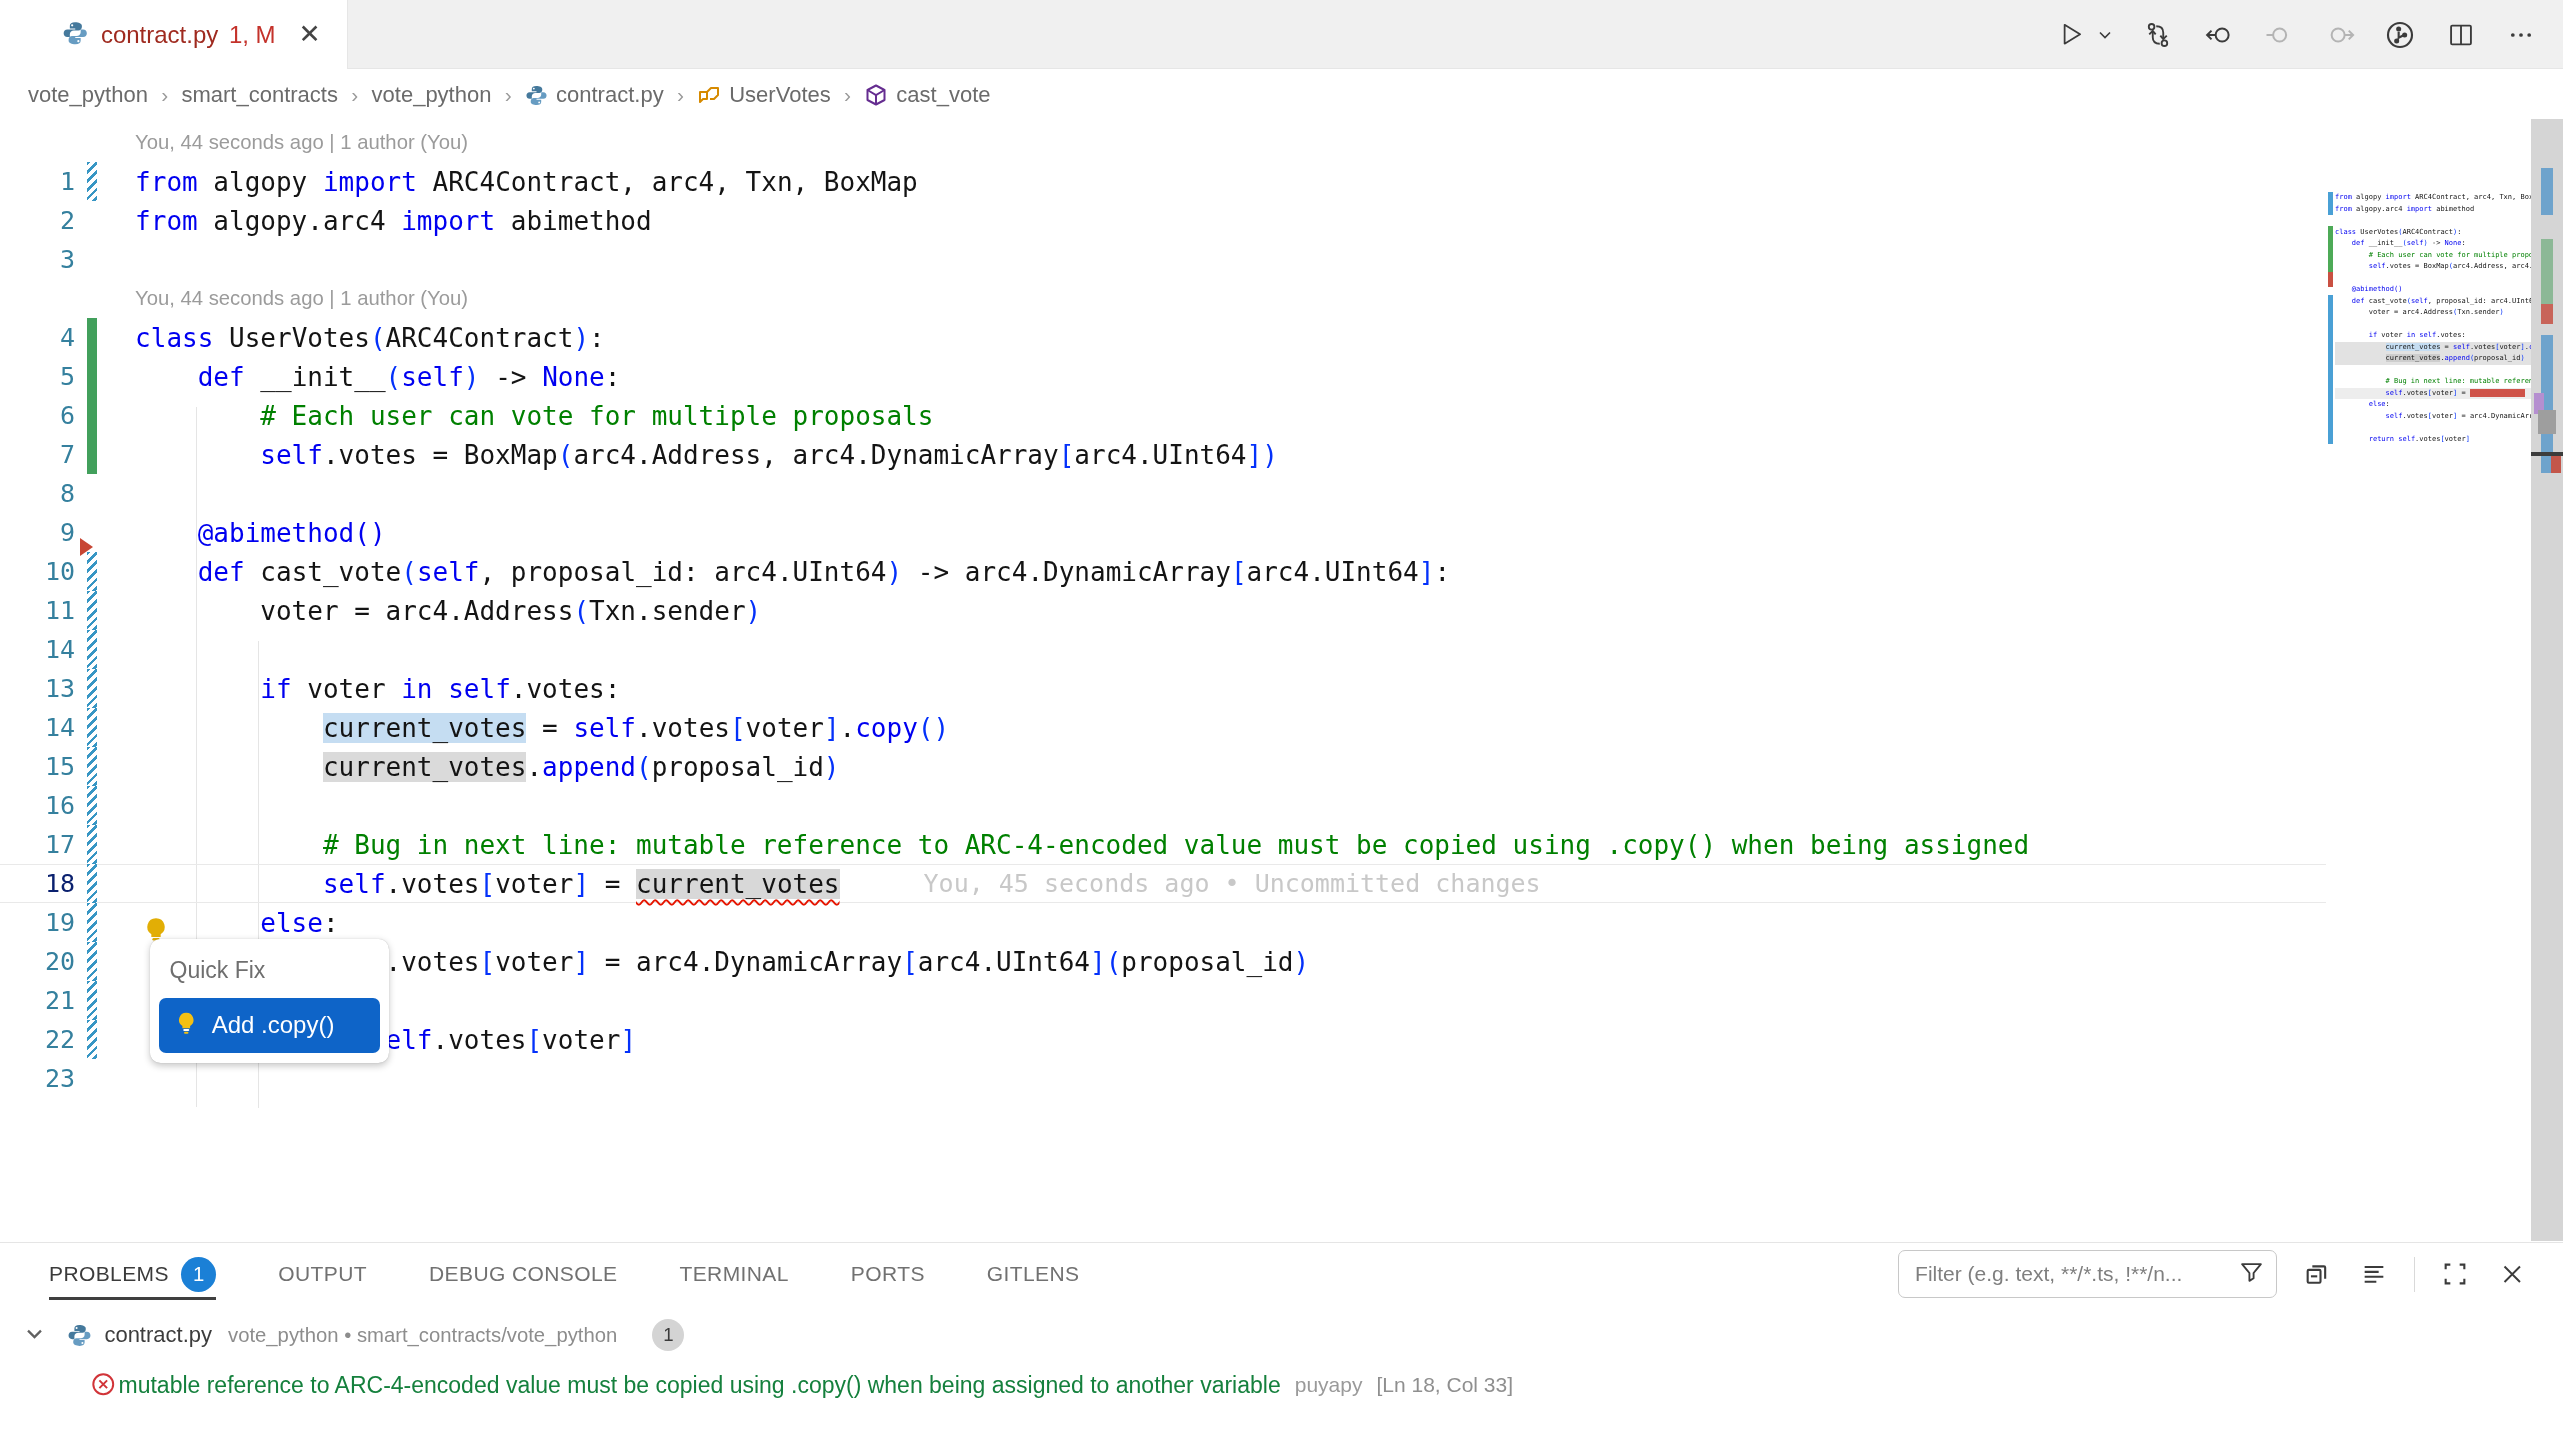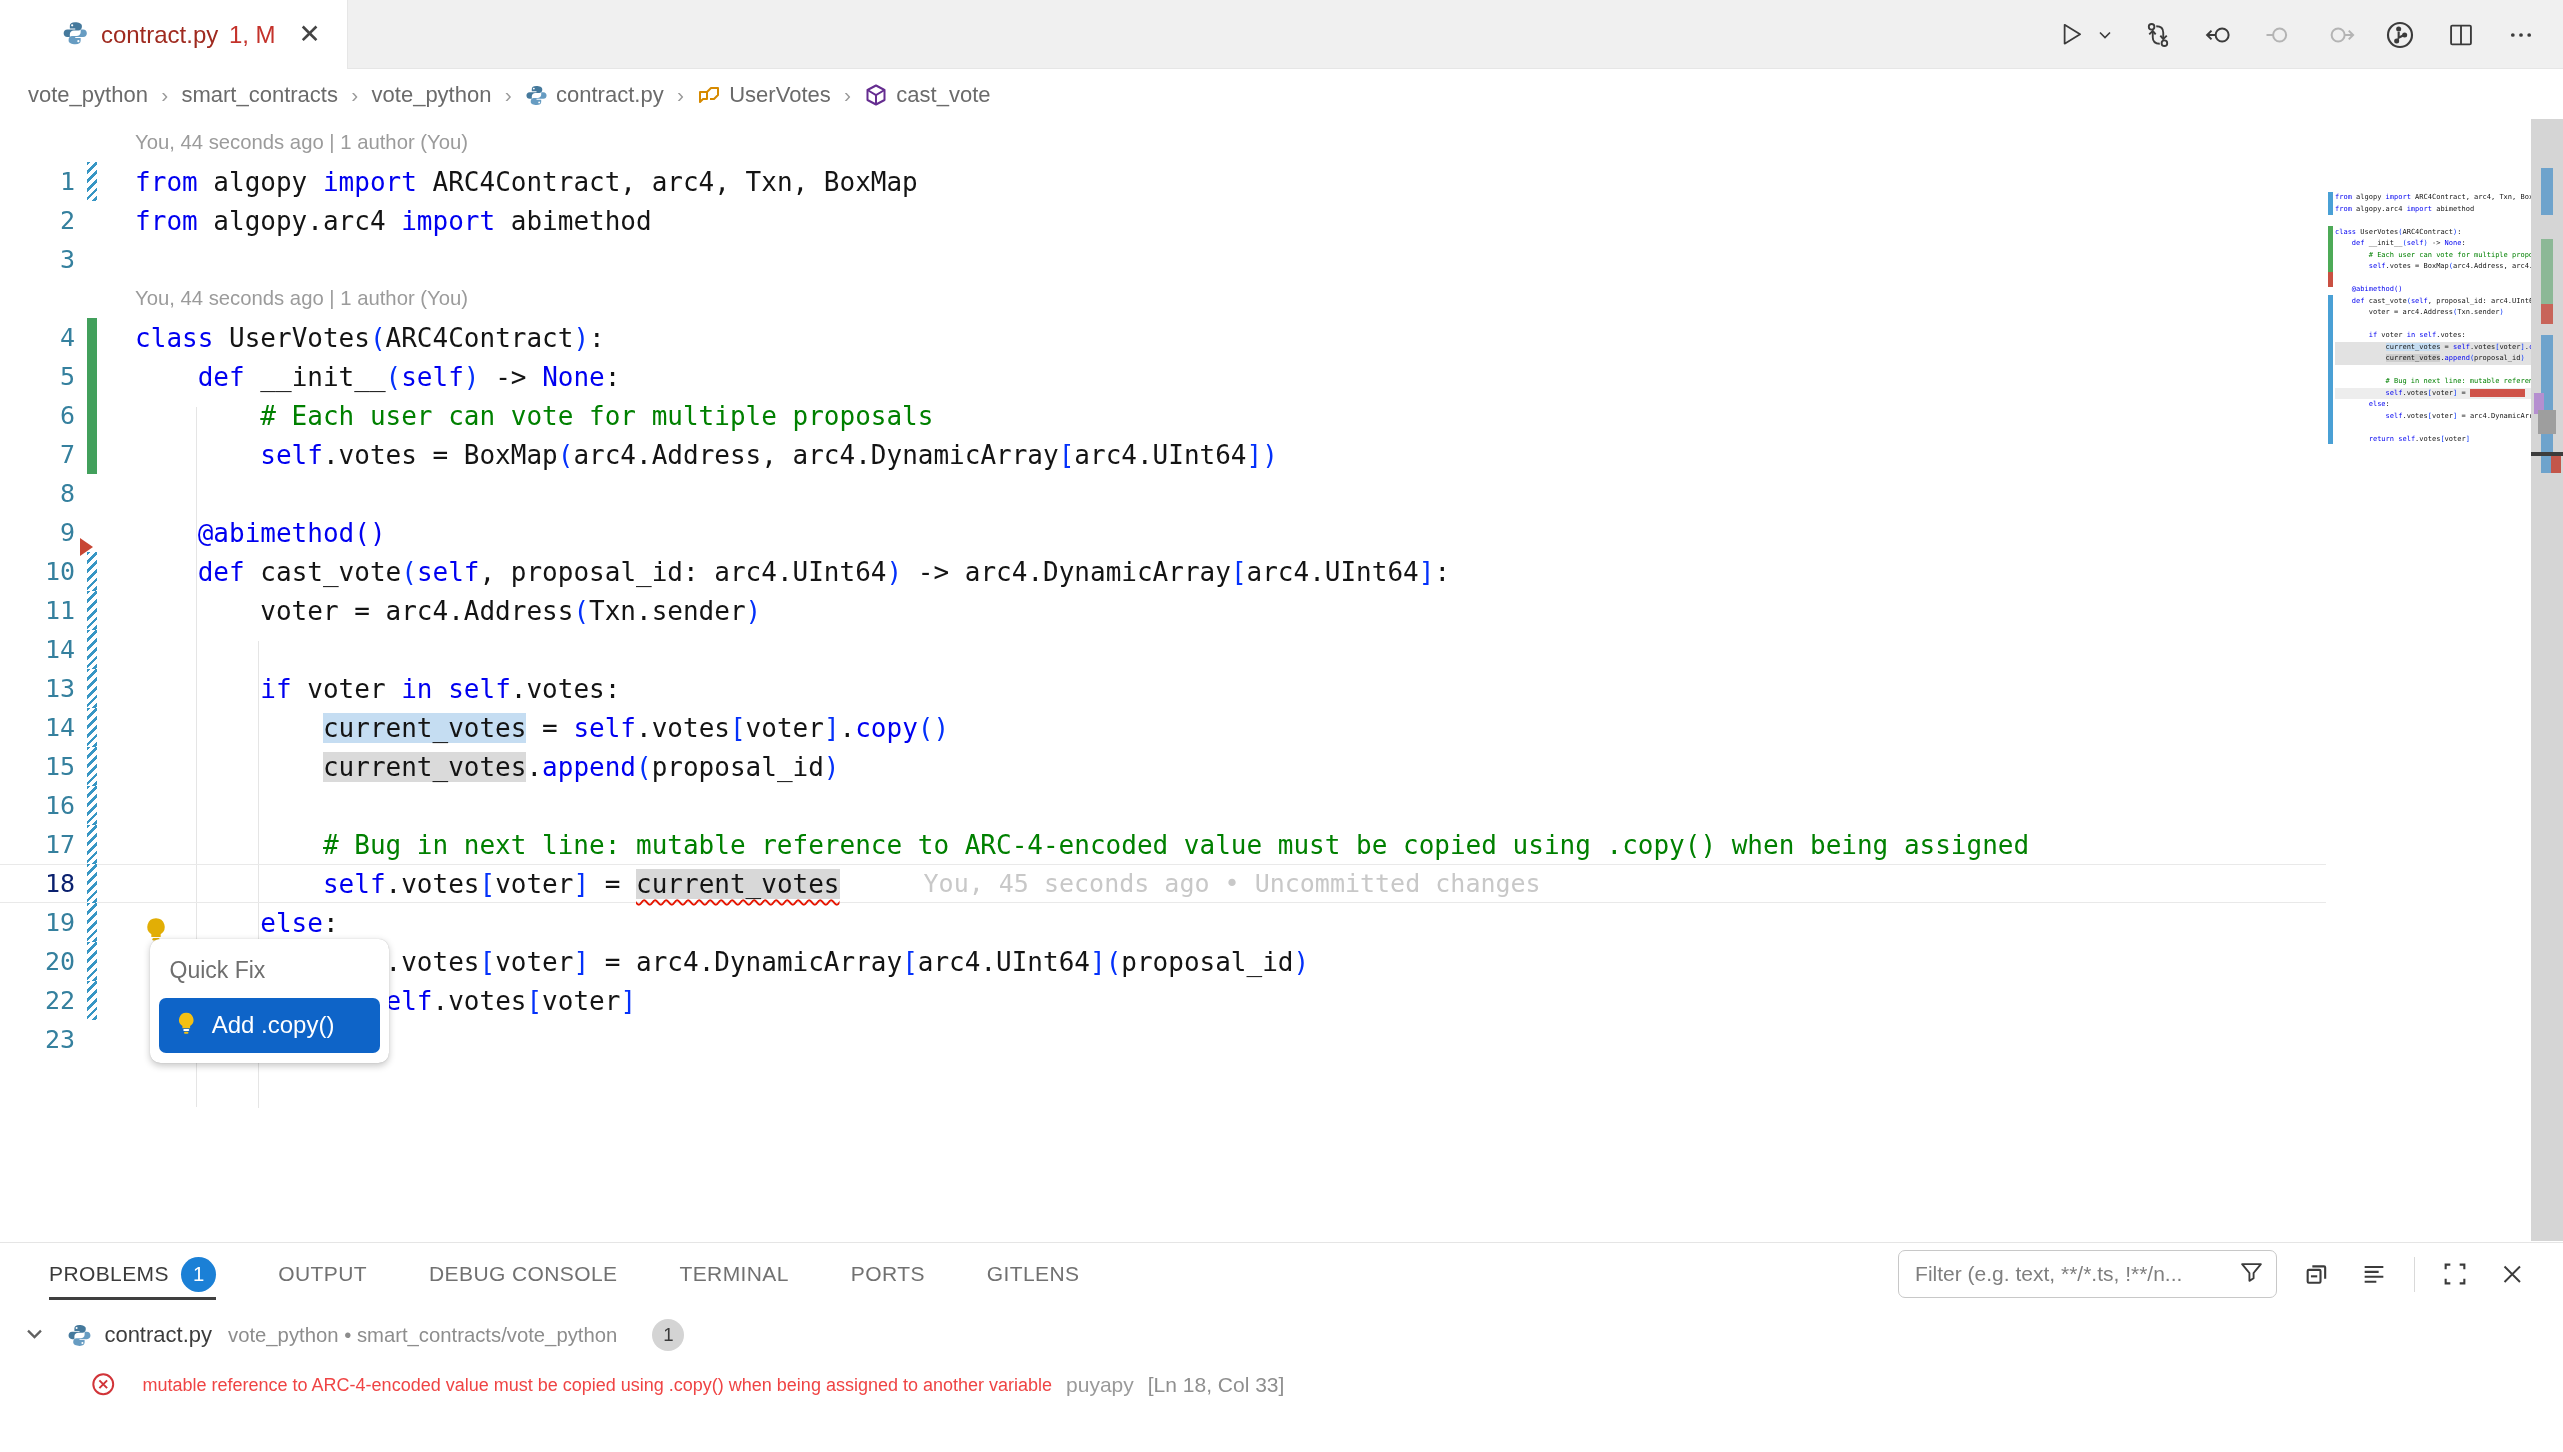--- a/index.html
+++ b/index.html
@@ -96,21 +96,21 @@
   .filter-box input::placeholder { color:#7f7f7f; }
   .picon { width:34px; height:34px; display:flex; align-items:center; justify-content:center; }
   .picon svg { stroke:#3b3b3b; fill:none; stroke-width:1.8; }
   .vsep { width:0.9px; height:35px; background:#d9d9d9; }
   .problem-file-row { display:flex; align-items:center; height:50px; margin-top:5.3px; padding-left:23px; }
   .pf-name { font-size:22px; color:#3c3c3c; margin-left:12.4px; }
   .pf-path { font-size:20.3px; color:#8d8d8d; margin-left:16px; }
   .pf-count { margin-left:35px; width:32px; height:32px; border-radius:50%; background:#d4d4d4;
     color:#3a3a3a; font-size:18.6px; display:flex; align-items:center; justify-content:center; }
   .problem-error-row { display:flex; align-items:center; height:50px; padding-left:90px; }
-  .pe-msg { font-size:18px; color:#ef4444; margin-left:26px; }
+  .pe-msg { font-size:23px; color:#15803d; margin-left:2px; }
   .pe-src { font-size:21px; color:#9a9a9a; margin-left:14px; }
   .pe-loc { font-size:21px; color:#8f8f8f; margin-left:14px; }
 </style>
 </head>
 <body>
 
 <div id="app">
 
   <div class="tabstrip">
     <div class="tab">
@@ -341,20 +341,25 @@
         </div>
         <div class="row">
           <span class="ln">19</span>
           <span class="bar bar-hatch"></span>
           <span class="code-text"><span class="t-id">        </span><span class="t-kw">else</span><span class="t-id">:</span></span>
         </div>
         <div class="row">
           <span class="ln">20</span>
           <span class="bar bar-hatch"></span>
           <span class="code-text"><span class="t-id">            </span><span class="t-kw">self</span><span class="t-id">.votes</span><span class="t-b">[</span><span class="t-id">voter</span><span class="t-b">]</span><span class="t-id"> = arc4.DynamicArray</span><span class="t-b">[</span><span class="t-id">arc4.UInt64</span><span class="t-b">](</span><span class="t-id">proposal_id</span><span class="t-b">)</span></span>
+        </div>
+        <div class="row">
+          <span class="ln">21</span>
+          <span class="bar bar-hatch"></span>
+          <span class="code-text"></span>
         </div>
         <div class="row">
           <span class="ln">22</span>
           <span class="bar bar-hatch"></span>
           <span class="code-text"><span class="t-id">        </span><span class="t-kw">return</span><span class="t-id"> </span><span class="t-kw">self</span><span class="t-id">.votes</span><span class="t-b">[</span><span class="t-id">voter</span><span class="t-b">]</span></span>
         </div>
         <div class="row">
           <span class="ln">23</span>
           <span class="bar bar-none"></span>
           <span class="code-text"></span>

